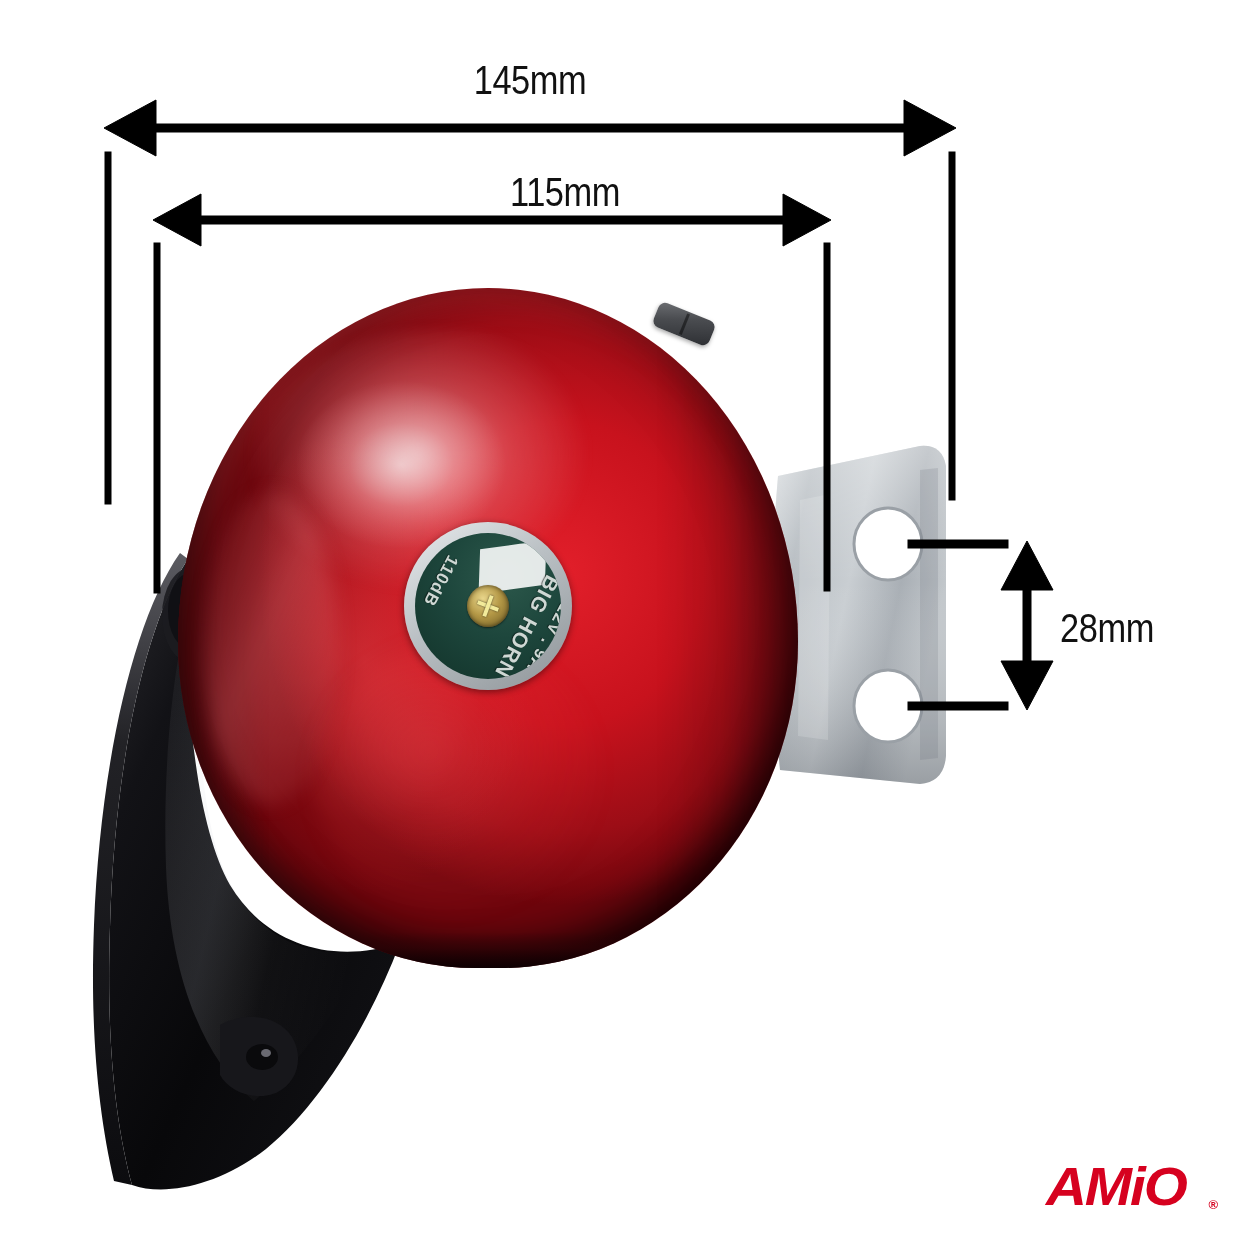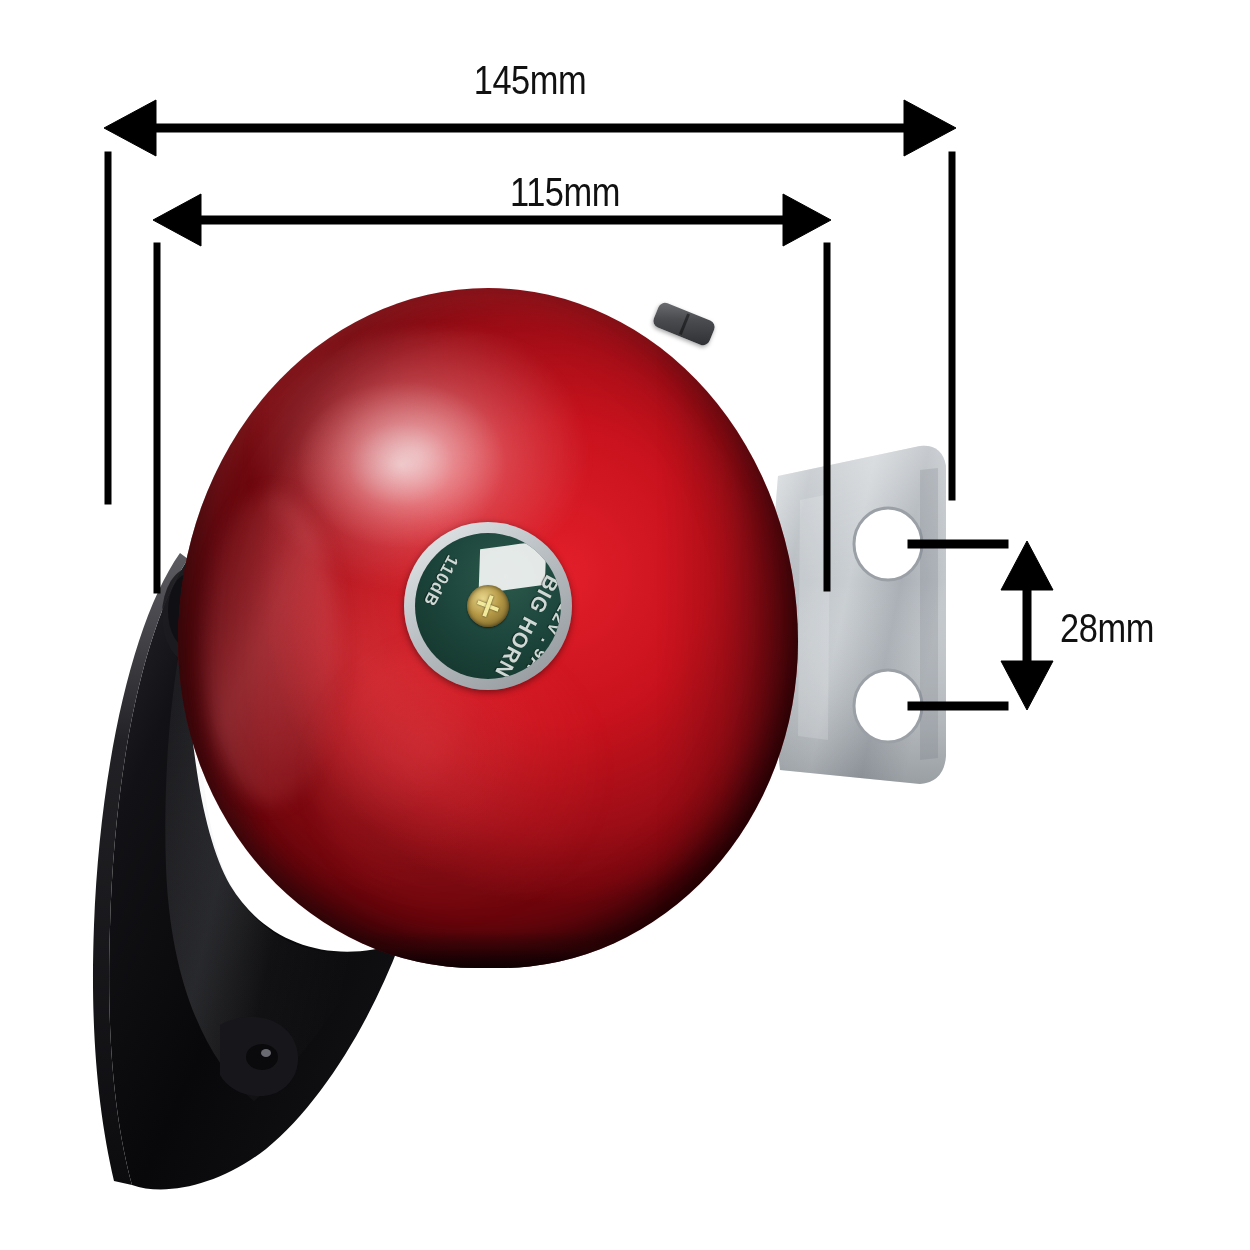--- a/index.html
+++ b/index.html
@@ -434,14 +434,18 @@
       <rect x="1023" y="558" width="8" height="136"></rect>
       <polygon points="1027,541 1001,590 1053,590"></polygon>
       <polygon points="1027,710 1001,661 1053,661"></polygon>
     </g>
   </svg>
 
   <div id="label-145" class="dim-label">145mm</div>
   <div id="label-115" class="dim-label">115mm</div>
   <div id="label-28" class="dim-label">28mm</div>
 
+  <div id="logo">
+    <div class="logo-text" style="color: rgb(214, 1, 31);">AMiO</div>
+    <div class="logo-reg" style="color: rgb(214, 1, 31);">®</div>
+  </div>
 
 </div>
 
 </body></html>

